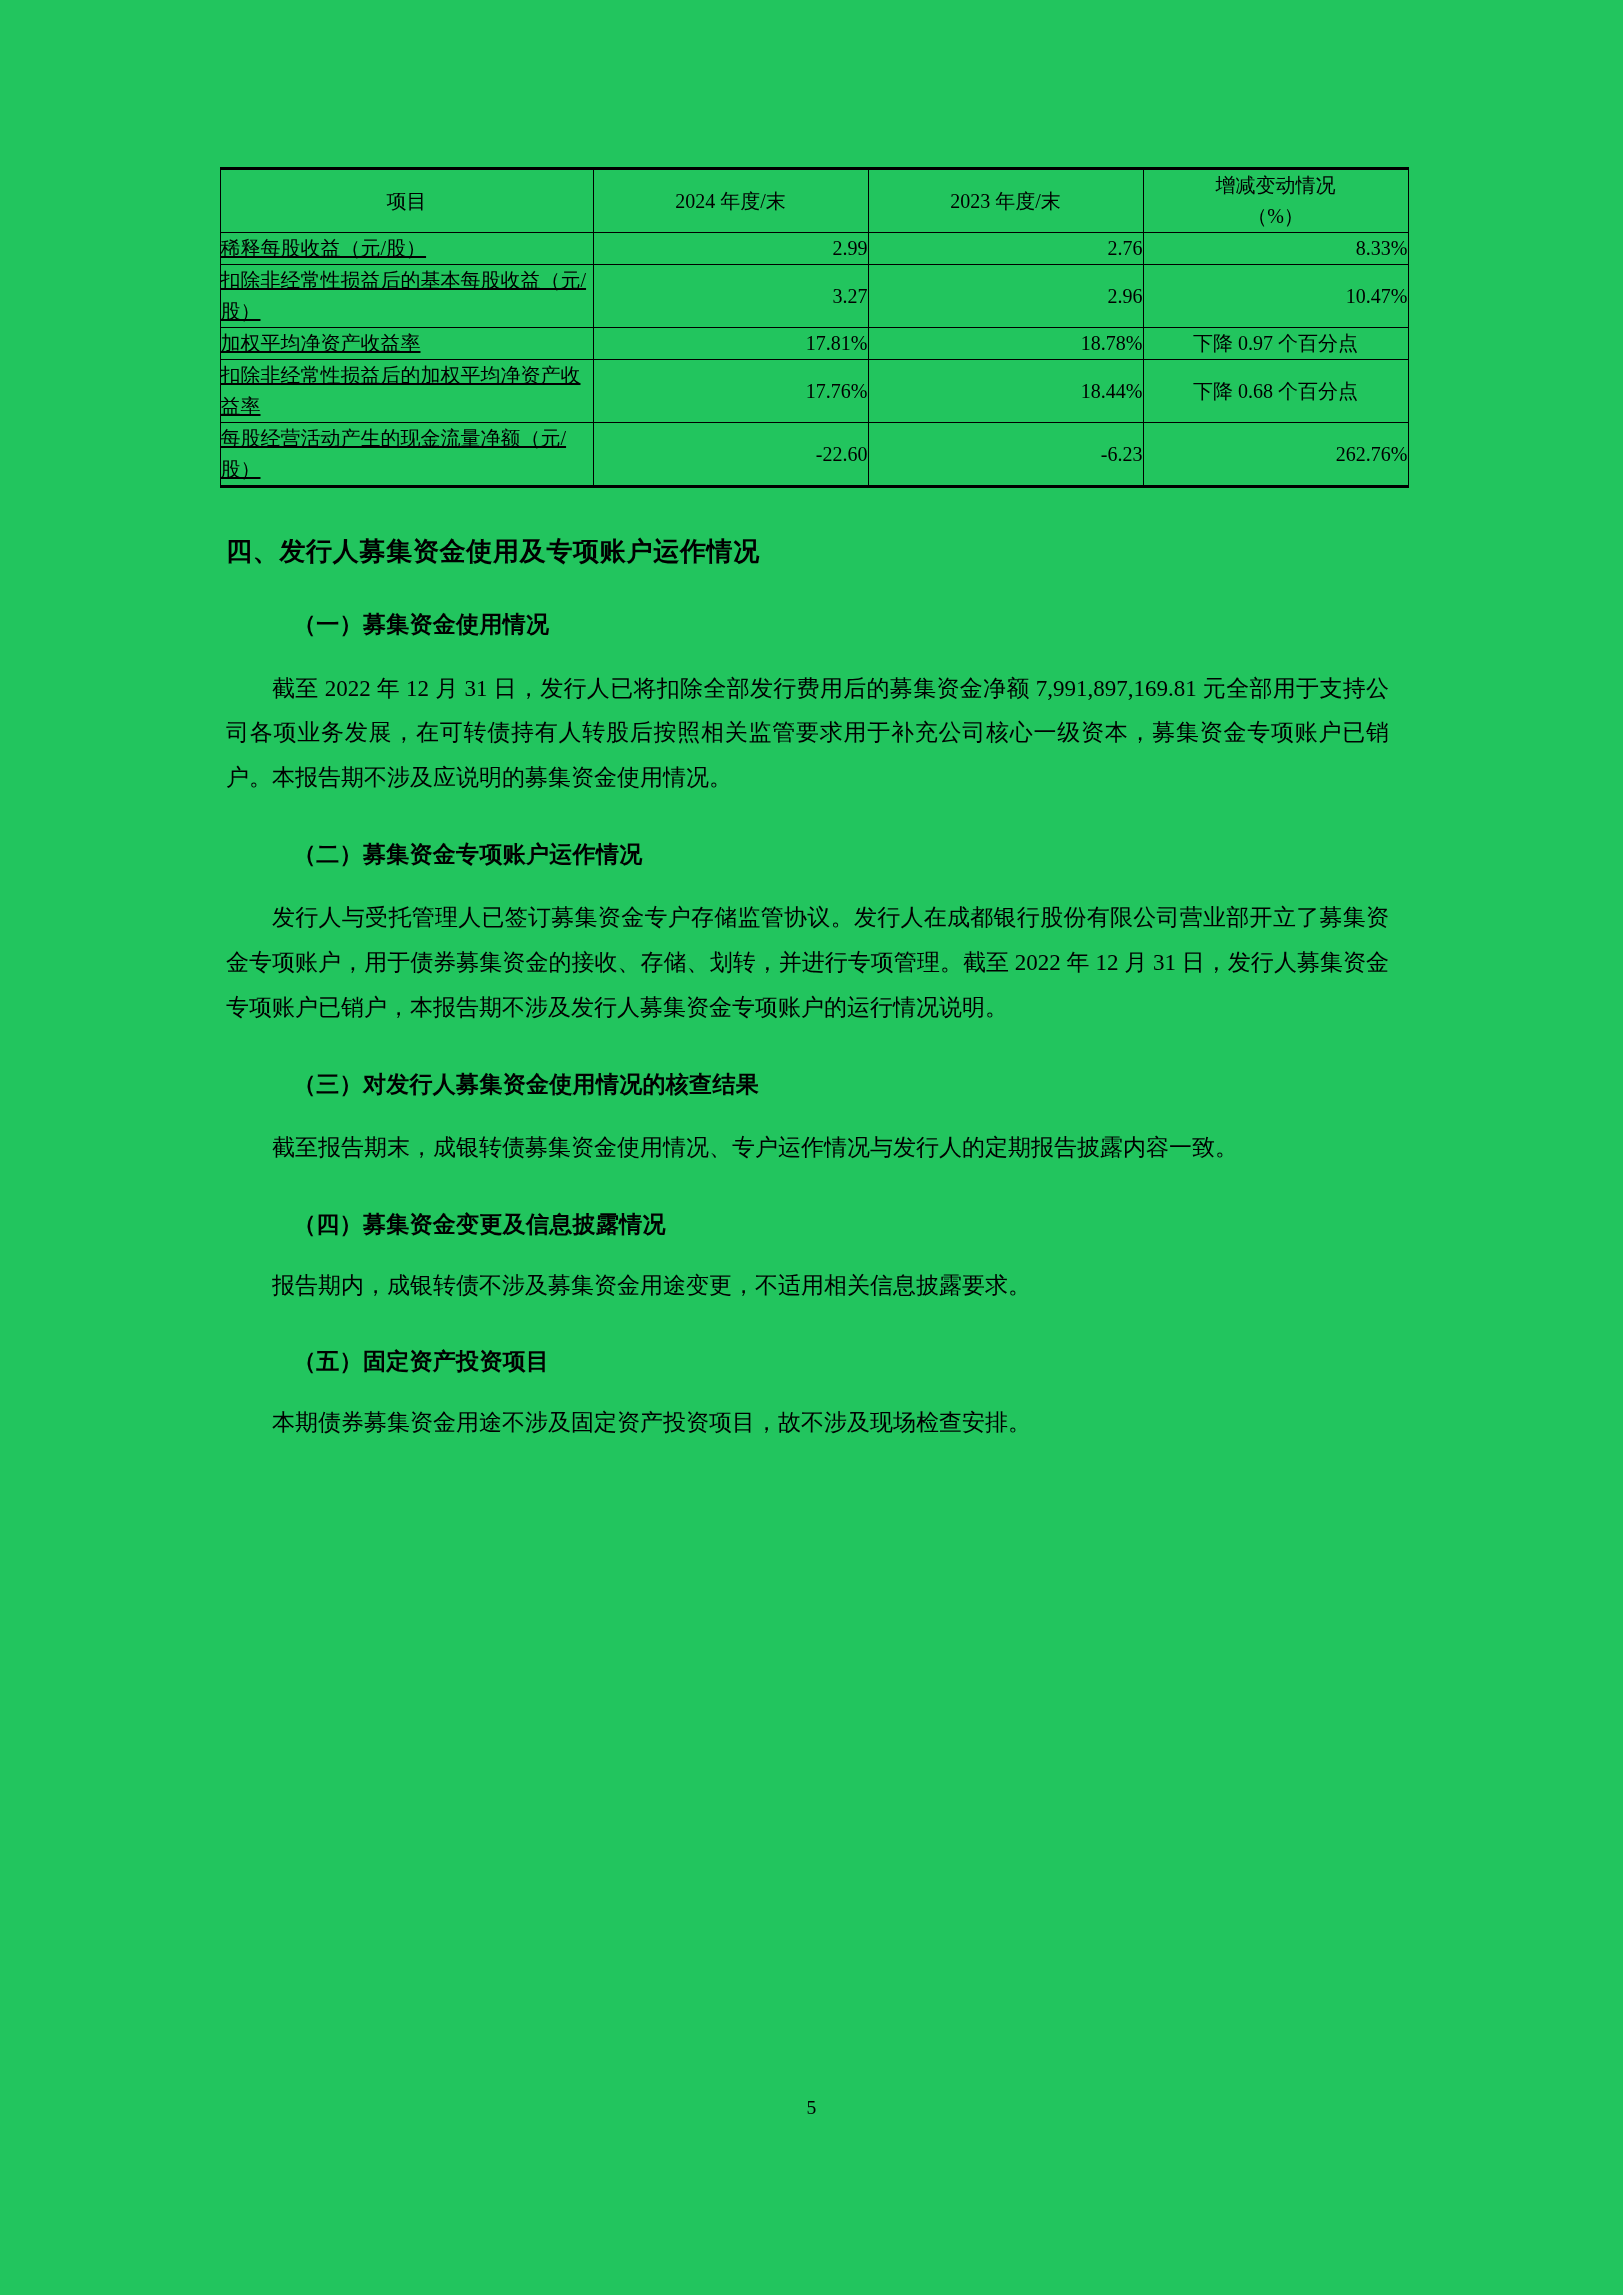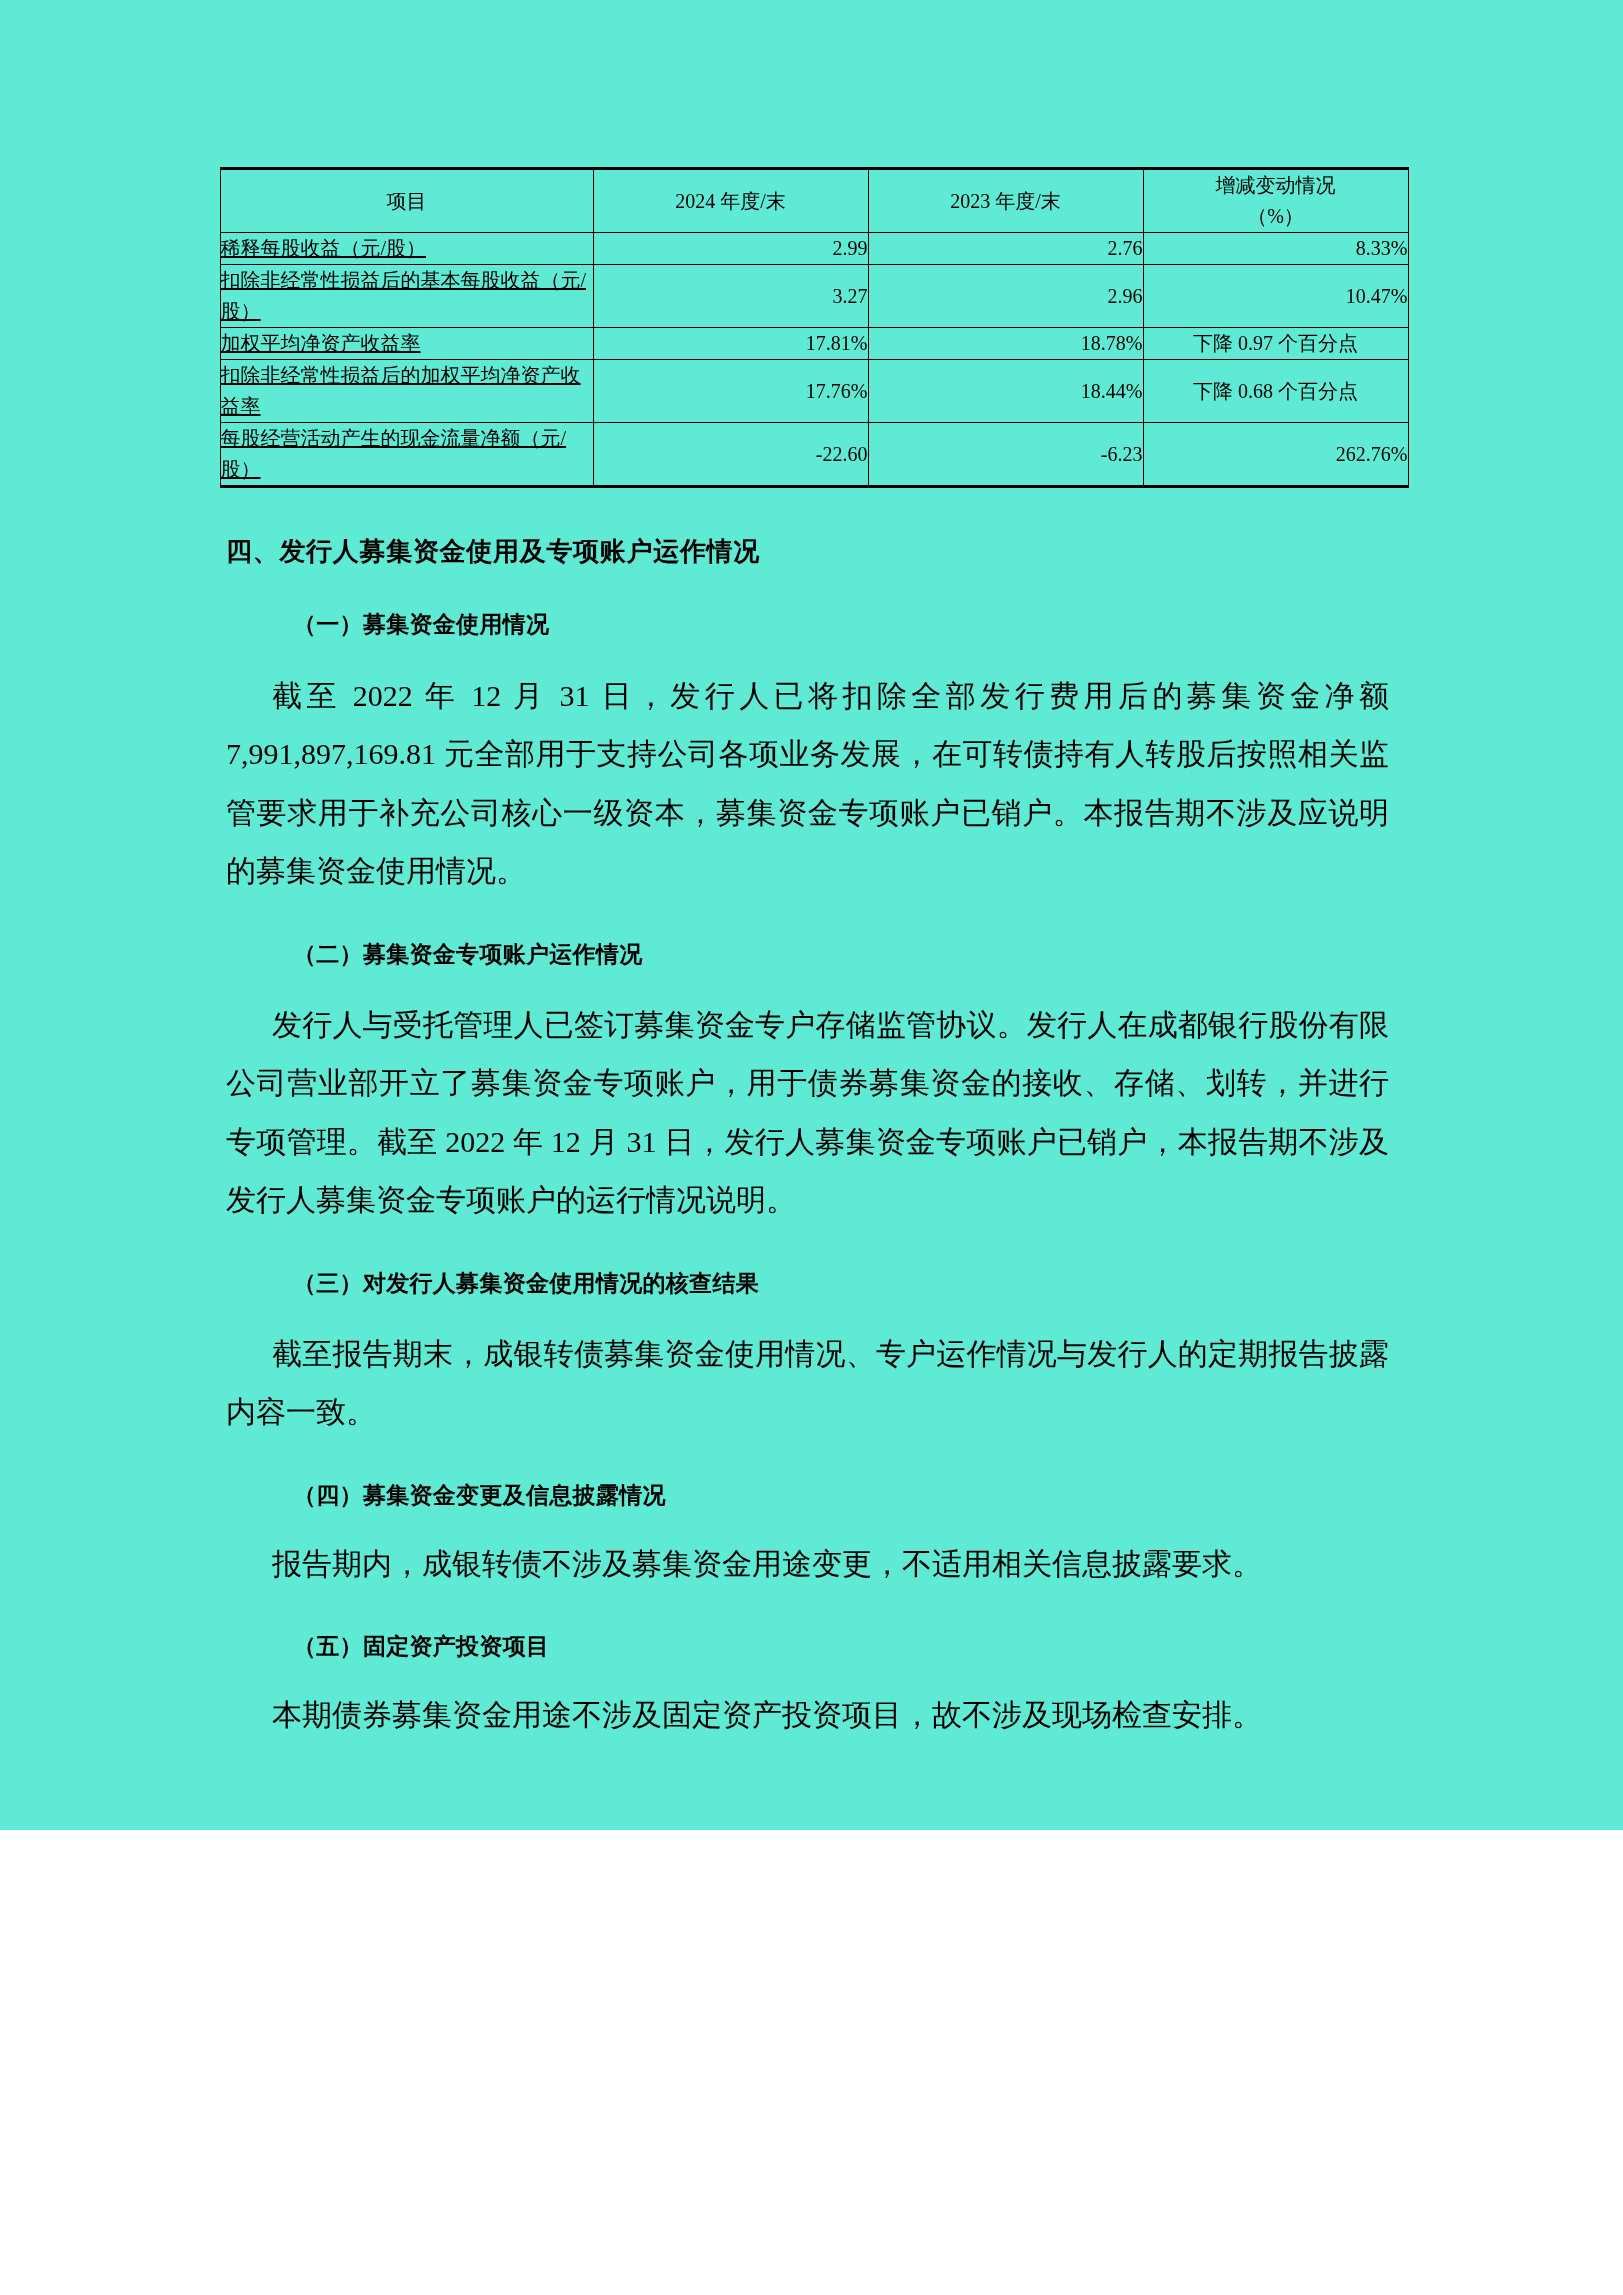--- a/index.html
+++ b/index.html
@@ -7,22 +7,22 @@
     padding: 0;
     background: #ffffff;
   }
   body {
     font-family: "Liberation Serif", "DejaVu Serif", serif;
     color: #000000;
   }
   .page {
     position: relative;
     width: 1623px;
-    height: 1830px;
-    background: #5eead4;
+    height: 2295px;
+    background: #22c55e;
     box-sizing: border-box;
     padding: 0;
     overflow: hidden;
   }
   .content {
     position: absolute;
     left: 226px;
     top: 167px;
     width: 1171px;
   }
@@ -90,21 +90,21 @@
   }
   h3.sub {
     font-family: "DejaVu Sans", "Liberation Sans", sans-serif;
     font-size: 23px;
     font-weight: bold;
     margin: 37px 0 0 67px;
     letter-spacing: 0.3px;
     line-height: 1.4;
   }
   p.body {
-    font-size: 30px;
+    font-size: 23px;
     line-height: 1.95;
     margin: 26px 8px 0 0;
     text-align: justify;
     text-justify: inter-ideograph;
     text-indent: 46px;
   }
   p.body.tight { margin-top: 23.6px; }
 
   .pageno {
     position: absolute;

